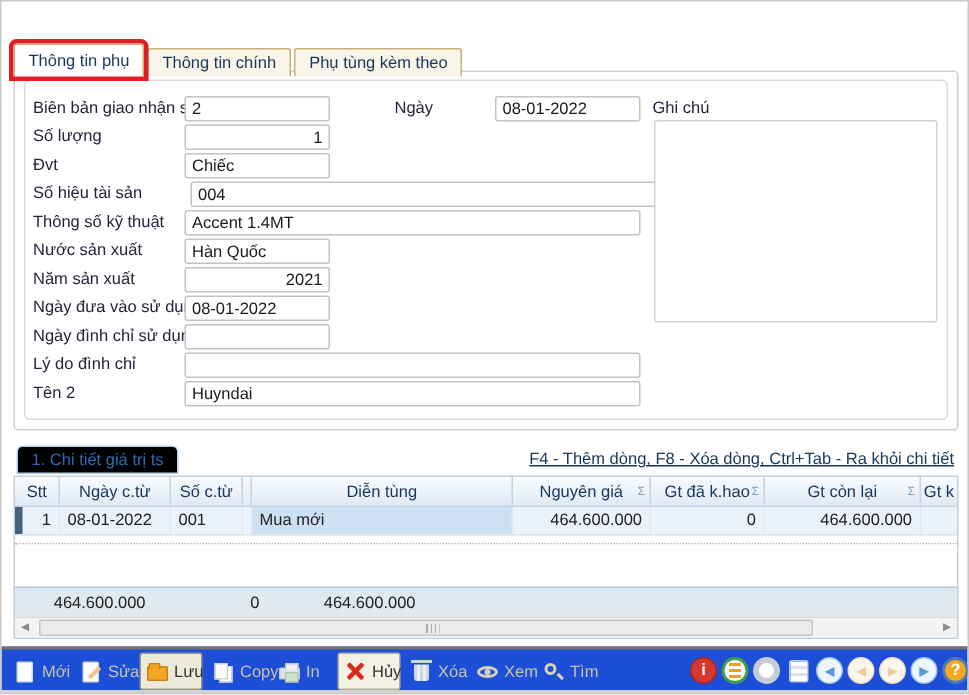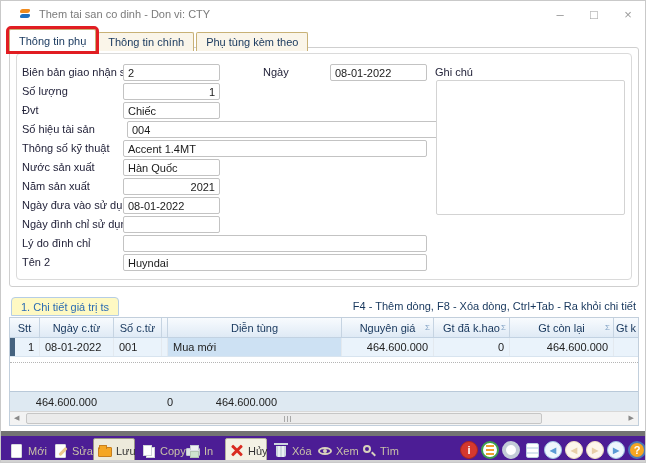--- a/index.html
+++ b/index.html
@@ -30,23 +30,23 @@
   .gbox { position:absolute; left:6px; top:5px; width:616px; height:227px; border:1px solid #dadada; border-radius:4px; }
   .frow { position:absolute; left:0; height:17px; }
   .flabel { position:absolute; color:#23233a; white-space:nowrap; top:2px; }
   .tbox { position:absolute; height:17px; border:1px solid #c3c3c3; border-radius:2px; background:#fff;
           font-family:"Liberation Sans",sans-serif; font-size:11px; color:#1a1a1a; padding:0 4px; outline:none; }
   .tbox.num { text-align:right; }
   .notearea { position:absolute; left:419px; top:26px; width:189px; height:135px; border:1px solid #d3d3d3;
               border-radius:2px; background:#fff; resize:none; font-family:"Liberation Sans",sans-serif; font-size:11px; }
 
   
-  .dtab { position:absolute; left:10px; top:296px; height:19px; padding:3px 9px 0 9px; background:#fef9c3;
+  .dtab { position:absolute; left:10px; top:296px; height:19px; padding:3px 9px 0 9px; background:#000000;
           border:1px solid #b5cde6; border-radius:4px 4px 0 0; color:#2b6cb4; white-space:nowrap; }
-  .hint { position:absolute; right:9px; top:299px; color:#16365c; }
+  .hint { position:absolute; right:9px; top:299px; color:#16365c;text-decoration:underline; }
 
   
   .grid { position:absolute; left:8px; top:316px; width:630px; height:109px; border:1px solid #c2cfdc;
           display:flex; flex-direction:column; background:#fff; overflow:hidden; }
   .g-head { display:flex; height:20px; background:linear-gradient(#f8fbfe,#dfeaf5); border-bottom:1px solid #c2d2e2; flex:none; }
   .g-head .hc { position:relative; display:flex; align-items:center; justify-content:center;
                 border-right:1px solid #c6d4e2; color:#16365c; white-space:nowrap; overflow:hidden; }
   .hc .sum { position:absolute; right:3px; top:5px; font-size:8px; color:#7e9fc2; }
   .g-row { display:flex; height:19px; background:#eaf3fb; border-bottom:1px solid #d8e4ef; flex:none; position:relative; }
   .g-row .dc { display:flex; align-items:center; border-right:1px solid #e3e9ef; white-space:nowrap; overflow:hidden; }
@@ -60,21 +60,21 @@
   .hs-thumb { position:absolute; left:16px; top:1px; width:516px; height:11px; background:#ebebeb;
               border:1px solid #c6c6c6; border-radius:2px; }
   .hs-grip { position:absolute; left:50%; top:2px; width:9px; height:6px;
              background:repeating-linear-gradient(90deg,#a9a9a9 0 1px,transparent 1px 3px); }
 
   
   .ar { justify-content:flex-end; padding-right:5px; }
   .al { justify-content:flex-start; padding-left:5px; }
 
   
-  .toolbar { position:absolute; left:0; top:430px; width:100%; height:29px; background:#4c1d95; border-top:5px solid #737373; }
+  .toolbar { position:absolute; left:0; top:430px; width:100%; height:29px; background:#1d4ed8; border-top:2px solid #737373; }
   .tbtn { position:absolute; top:2px; width:42px; height:25px; display:flex; align-items:center; gap:3px;
           padding:0 2px 0 3px; border:1px solid transparent; border-radius:2px; }
   .tbtn .blabel { font-size:11px; }
   .tbtn.on  { border-color:#9a9786; background:#edeadb; color:#333; }
   .tbtn.on2 { border-color:#b4b0a0; background:#f3f1e4; color:#333; }
   .tbtn.off .blabel { color:#c9c2a8; }
 
   
   .mi { position:relative; width:16px; height:16px; flex:none; }
   .i-page  { position:absolute; left:2px; top:1px; width:11px; height:14px; background:#fdfdfd; border:1px solid #b9c4ce;
@@ -112,32 +112,20 @@
   .c-nav-p { background:#fdf6ec; border:1px solid #f0ddc0; color:#e8cfa8; font-size:8px; }
   .c-help { background:#f5a623; border:2px solid #4a78b8; color:#fff; }
 
   .bottom-strip { position:absolute; left:0; top:459px; width:100%; height:4px; background:#d2d2d2; }
 </style>
 </head>
 <body>
 
 <div class="win">
 
-  <div class="titlebar">
-    <span class="app-icon">
-        <span class="s1"></span>
-        <span class="s2"></span>
-      </span>
-    <span class="title-text">Them tai san co dinh - Don vi: CTY</span>
-    <div class="win-controls">
-      <span class="wc">–</span>
-      <span class="wc">□</span>
-      <span class="wc">×</span>
-    </div>
-  </div>
 
   <div class="tabs">
     <div class="tab active">Thông tin phụ</div>
     <div class="tab">Thông tin chính</div>
     <div class="tab">Phụ tùng kèm theo</div>
   </div>
 
   <div class="page">
     <div class="gbox">
 

